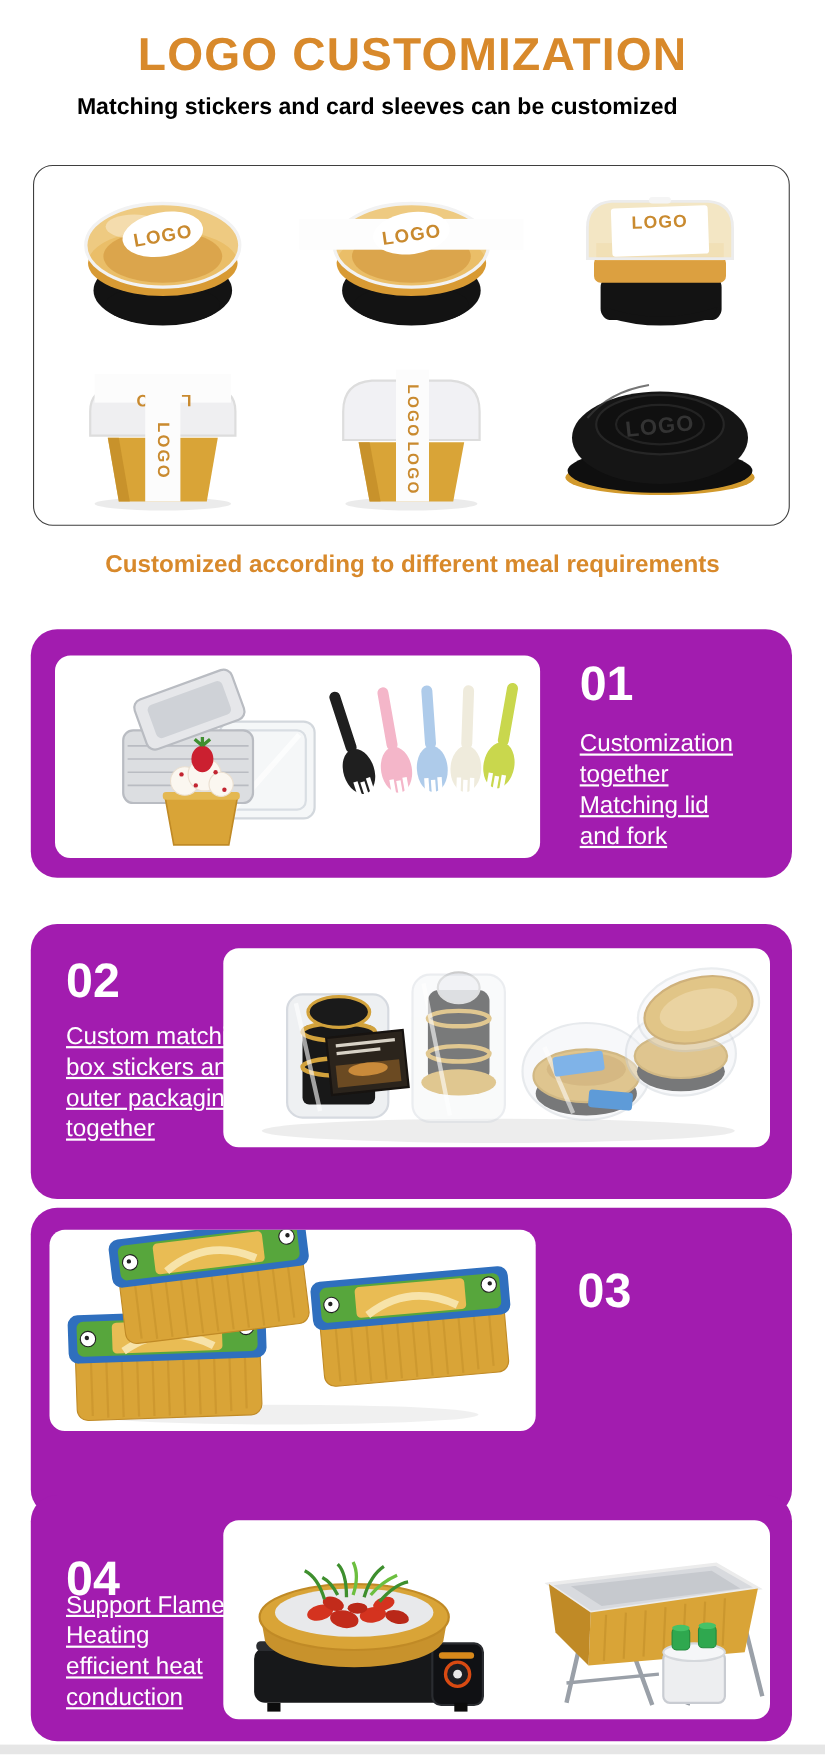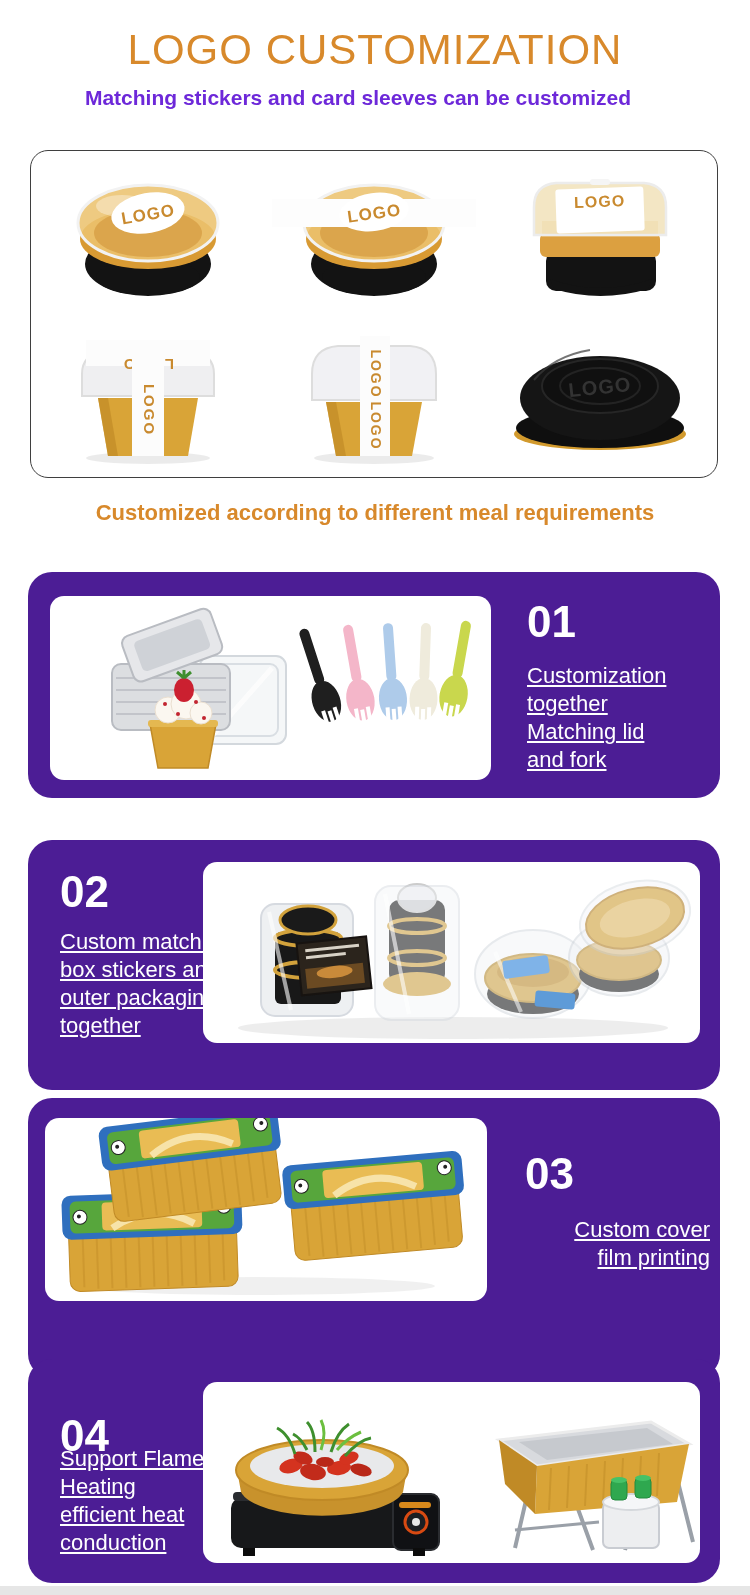--- a/index.html
+++ b/index.html
@@ -1,26 +1,26 @@
 <!DOCTYPE html>
 <html><head>
 <meta charset="utf-8">
 <style>
   html,body{margin:0;padding:0;background:#ffffff;}
   body{width:750px;height:1595px;position:relative;font-family:"Liberation Sans",sans-serif;overflow:hidden;}
   .abs{position:absolute;}
-  .page-title{top:26px;left:0;width:750px;text-align:center;font-size:42px;font-weight:normal;letter-spacing:1px;color:#D8892B;}
-  .page-subtitle{top:86px;left:0;width:686px;text-align:center;font-size:21px;font-weight:bold;color:#6d28d9;margin-left:15px;}
+  .page-title{top:26px;left:0;width:750px;text-align:center;font-size:42px;font-weight:bold;letter-spacing:1px;color:#D8892B;}
+  .page-subtitle{top:86px;left:0;width:686px;text-align:center;font-size:21px;font-weight:bold;color:#000000;}
   .showcase{left:30px;top:150px;width:688px;height:328px;background:#ffffff;border:1px solid #3f3f3f;border-radius:18px;display:grid;grid-template-columns:repeat(3,1fr);grid-template-rows:repeat(2,1fr);align-items:center;justify-items:center;padding:6px 4px;box-sizing:border-box;}
   .showcase svg{width:212px;height:150px;}
   .section-heading{top:500px;left:0;width:750px;text-align:center;font-size:22px;font-weight:bold;color:#D8892B;}
-  .card{left:28px;width:692px;background:#4c1d95;border-radius:24px;}
+  .card{left:28px;width:692px;background:#a21caf;border-radius:24px;}
   .card-1{top:572px;height:226px;}
   .card-2{top:840px;height:250px;}
-  .card-3{top:1098px;height:280px;text-align:right;}
+  .card-3{top:1098px;height:280px;}
   .card-4{top:1359px;height:224px;}
   .panel{position:absolute;background:#ffffff;border-radius:14px;overflow:hidden;}
   .panel svg{width:100%;height:100%;display:block;}
   .p1{left:22px;top:24px;width:441px;height:184px;}
   .p2{left:175px;top:22px;width:497px;height:181px;}
   .p3{left:17px;top:20px;width:442px;height:183px;}
   .p4{left:175px;top:23px;width:497px;height:181px;}
   .feat-num{position:absolute;color:#ffffff;font-size:44px;font-weight:bold;line-height:1;}
   .feat-desc{position:absolute;color:#ffffff;font-size:22px;line-height:28px;white-space:pre-line;text-decoration:underline;}
   .n1{left:499px;top:28px;} .d1{left:499px;top:90px;width:185px;}
@@ -256,22 +256,20 @@
           <circle cx="163" cy="21" r="2" fill="#222222"></circle>
         </g>
       </defs>
       <ellipse cx="210" cy="168" rx="180" ry="9" fill="#000000" opacity="0.06"></ellipse>
       <use href="#fbox" transform="translate(16,72) rotate(-2)"></use>
       <use href="#fbox" transform="translate(52,4) rotate(-7)"></use>
       <use href="#fbox" transform="translate(236,42) rotate(-5)"></use>
     </svg>
   </div>
   <div class="feat-num n3">03</div>
-  <div class="feat-desc d3">Custom cover
-film printing</div>
 </div>
 
 <div class="abs card card-4">
   <div class="feat-num n4">04</div>
   <div class="feat-desc d4">Support Flame
 Heating
 efficient heat
 conduction</div>
   <div class="panel p4">
     <svg viewBox="0 0 497 181">

